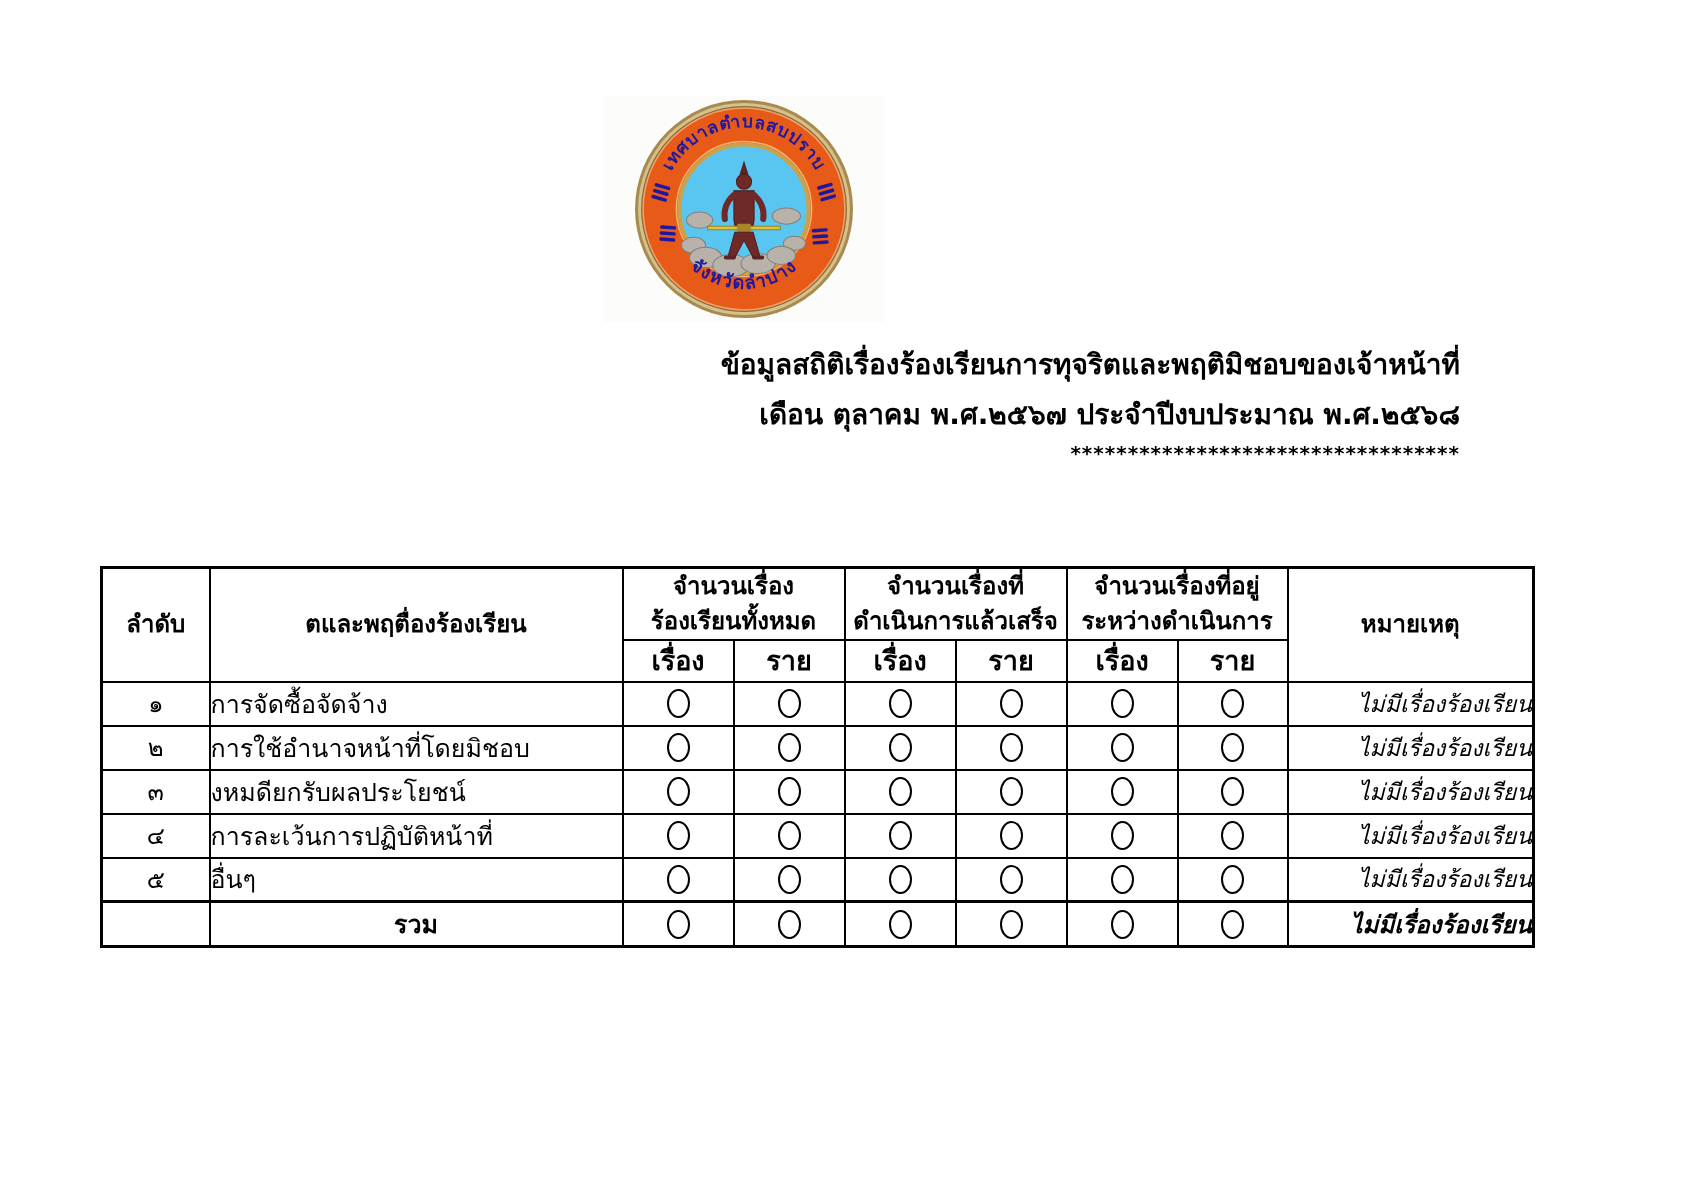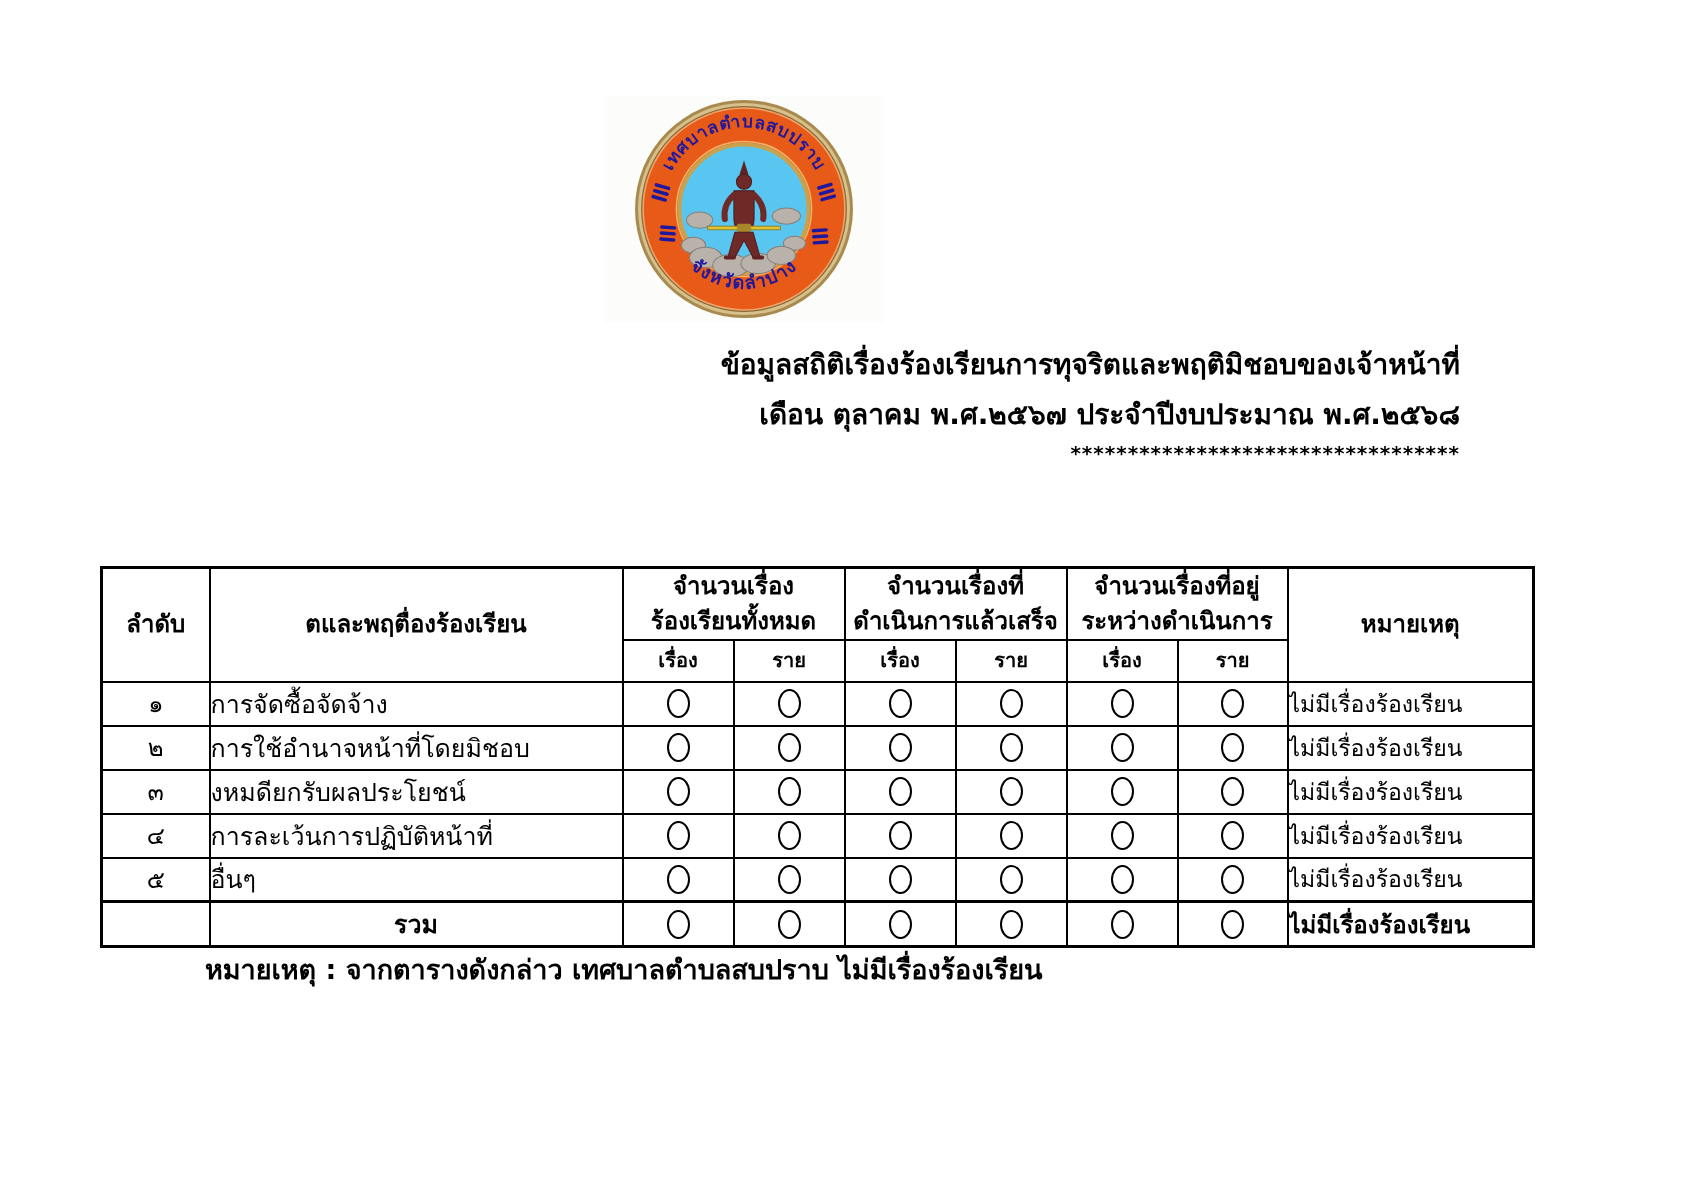--- a/index.html
+++ b/index.html
@@ -28,28 +28,28 @@
   
   .table-wrap { position:absolute; left:100px; top:566px; width:1432px; }
   table.stats {
     border-collapse:collapse; table-layout:fixed; width:1432px;
     border:3px solid #000;
   }
   table.stats th, table.stats td { border:2px solid #000; padding:0; overflow:hidden; }
   thead th { font-weight:bold; font-size:24px; text-align:center; vertical-align:middle; white-space:pre-line; line-height:1.45; }
   tr.h1 { height:66px; }
   tr.h2 { height:42px; }
-  tr.h2 th { font-size:20px;margin-top:12px; }
+  tr.h2 th { font-size:27px;margin-top:12px; }
   tbody tr { height:44px; }
   tr.total-row { height:45px; }
   tr.total-row td { border-top:3px solid #000; }
   td.no   { text-align:center; font-size:24px; vertical-align:middle; }
   td.type { text-align:left; font-size:25px; padding-left:8px; vertical-align:middle; }
   td.mark { text-align:center; vertical-align:middle; }
-  td.remark { text-align:left; font-size:23px; vertical-align:middle; }
+  td.remark { text-align:right; font-size:23px; vertical-align:middle;font-style:italic; }
   td.total-label { text-align:center; font-size:25px; font-weight:bold; vertical-align:middle; }
   tr.total-row td.remark { font-weight:bold; font-size:24px; }
   .circle-mark {
     display:inline-block; width:19px; height:25px;
     border:2px solid #000; border-radius:50%;
     vertical-align:middle; background:transparent;
   }
 
   
   .footnote {
@@ -241,15 +241,14 @@
           <td class="mark"><span class="circle-mark"></span></td>
           <td class="mark"><span class="circle-mark"></span></td>
           <td class="mark"><span class="circle-mark"></span></td>
           <td class="mark"><span class="circle-mark"></span></td>
           <td class="remark">ไม่มีเรื่องร้องเรียน</td>
         </tr>
       </tbody>
     </table>
   </div>
 
-  <div class="footnote">หมายเหตุ : จากตารางดังกล่าว เทศบาลตำบลสบปราบ ไม่มีเรื่องร้องเรียน</div>
 
 </div>
 
 </body></html>

